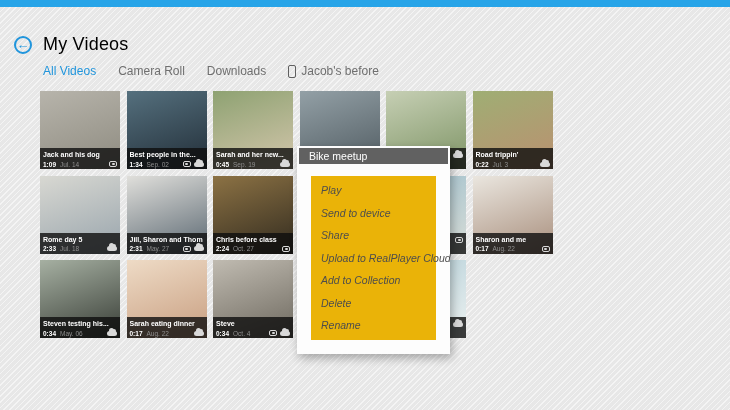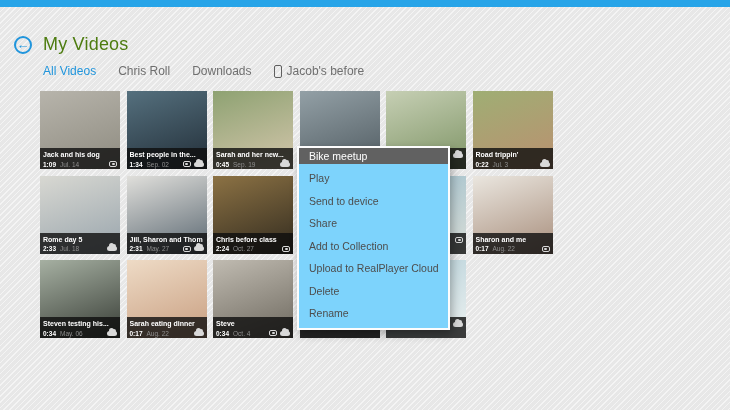--- a/index.html
+++ b/index.html
@@ -12,21 +12,21 @@
     content:"";position:absolute;inset:0;pointer-events:none;
     background:repeating-linear-gradient(135deg, rgba(255,255,255,0.45) 0 1px, rgba(0,0,0,0.015) 1px 4px);
   }
   .top-strip{position:absolute;left:0;top:0;width:730px;height:7px;background:#27a4e8;}
   .app-header{position:absolute;left:14px;top:34px;display:flex;align-items:center;gap:11px;}
   .back-button{
     width:18px;height:18px;border:2px solid #2095dc;border-radius:50%;
     display:flex;align-items:center;justify-content:center;cursor:pointer;background:transparent;padding:0;
   }
   .back-glyph{color:#2095dc;font-size:13px;line-height:1;font-weight:bold;transform:translateY(-0.5px);}
-  .page-title{color:#4d7c0f;font-size:18px;letter-spacing:0.2px;}
+  .page-title{color:#000000;font-size:18px;letter-spacing:0.2px;}
   .tab-bar{position:absolute;left:43px;top:64px;display:flex;gap:22px;align-items:center;}
   .tab{font-size:12px;color:#6f6f6f;cursor:pointer;display:flex;align-items:center;white-space:nowrap;justify-content:center;}
   .tab.active{color:#2095dc;}
   .phone-icon{display:none;width:6px;height:11px;border:1px solid #5f5f5f;border-radius:2px;margin-right:5px;}
   .tab.has-icon .phone-icon{display:inline-block;}
 
   .video-grid{
     position:absolute;left:40px;top:91px;
     display:grid;grid-template-columns:repeat(6,80px);grid-auto-rows:78px;gap:6.5px;
   }
@@ -51,21 +51,21 @@
 
   .context-menu{
     position:absolute;left:297px;top:146px;width:153px;z-index:10;
     background:#fdfdfd;padding:2px;box-sizing:border-box;
     box-shadow:2px 4px 9px rgba(0,0,0,0.3);
   }
   .menu-header{
     height:16px;background:#616161;color:#ffffff;font-size:10.5px;
     display:flex;align-items:center;padding-left:10px;
   }
-  .menu-body{list-style:none;margin:0;padding:3px 0 3px 0;background:#7dd3fc;}
+  .menu-body{list-style:none;margin:12px;padding:3px 0 3px 0;background:#eab308;font-style:italic;}
   .menu-item{
     height:22.5px;display:flex;align-items:center;padding-left:10px;
     font-size:10.5px;color:#4d4d4d;cursor:pointer;white-space:nowrap;
   }
 </style>
 </head>
 <body>
 
 <div class="top-strip"></div>
 
@@ -76,21 +76,21 @@
   <div class="page-title">My Videos</div>
 </div>
 
 <div class="tab-bar">
     <div class="tab active">
 
     <span class="tab-label">All Videos</span>
   </div>
     <div class="tab">
 
-    <span class="tab-label">Chris Roll</span>
+    <span class="tab-label">Camera Roll</span>
   </div>
     <div class="tab">
 
     <span class="tab-label">Downloads</span>
   </div>
     <div class="tab has-icon">
     <span class="phone-icon"></span>
     <span class="tab-label">Jacob's before</span>
   </div>
   </div>
@@ -301,18 +301,18 @@
     </div>
   </div>
   </div>
 
 <div class="context-menu">
   <div class="menu-header">Bike meetup</div>
   <ul class="menu-body">
       <li class="menu-item">Play</li>
       <li class="menu-item">Send to device</li>
       <li class="menu-item">Share</li>
+      <li class="menu-item">Upload to RealPlayer Cloud</li>
       <li class="menu-item">Add to Collection</li>
-      <li class="menu-item">Upload to RealPlayer Cloud</li>
       <li class="menu-item">Delete</li>
       <li class="menu-item">Rename</li>
     </ul>
 </div>
 
 </body></html>

